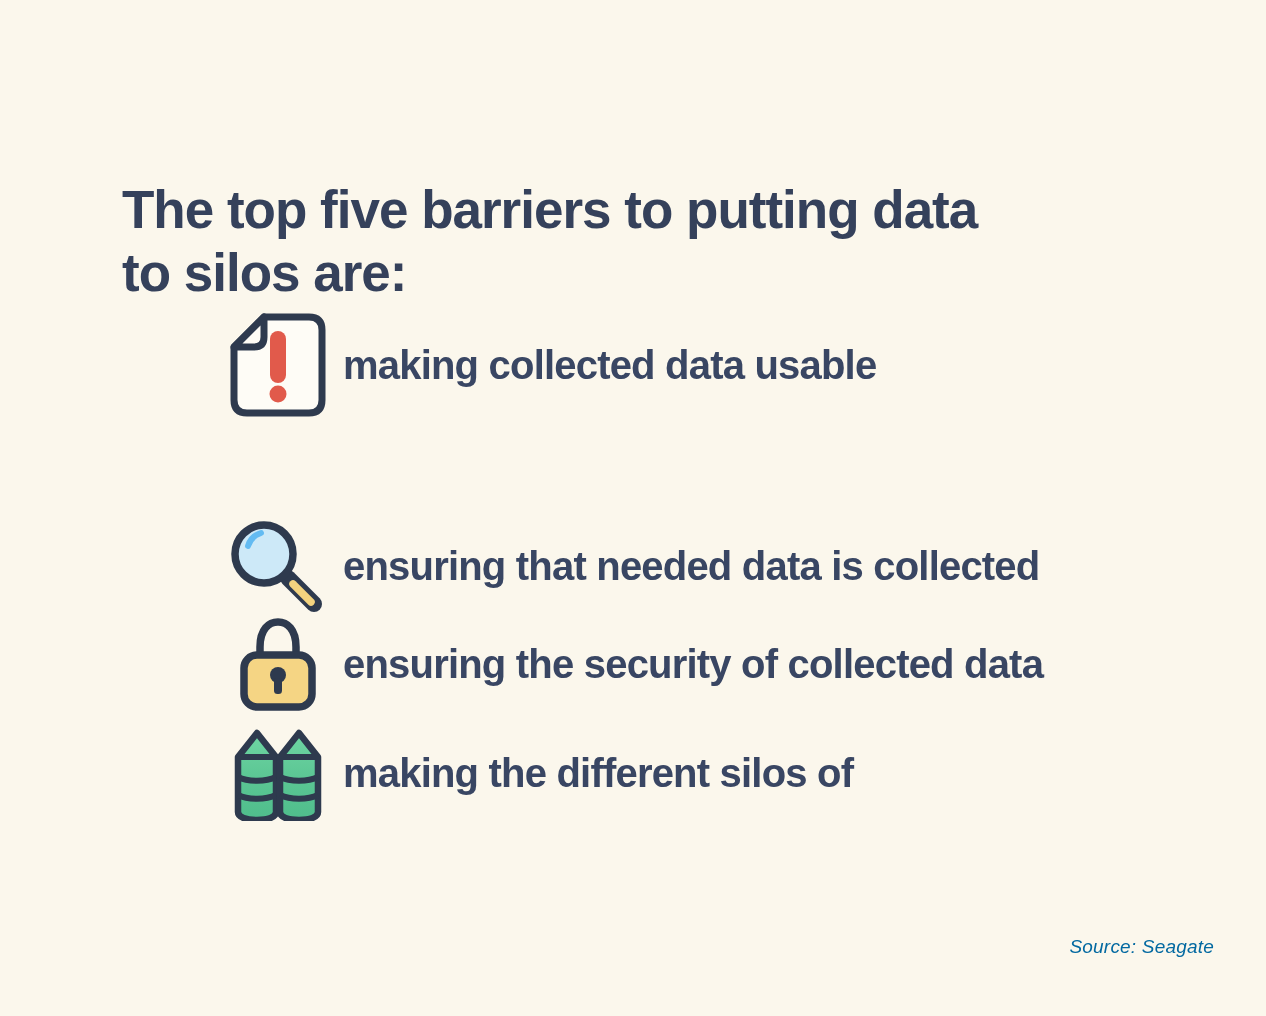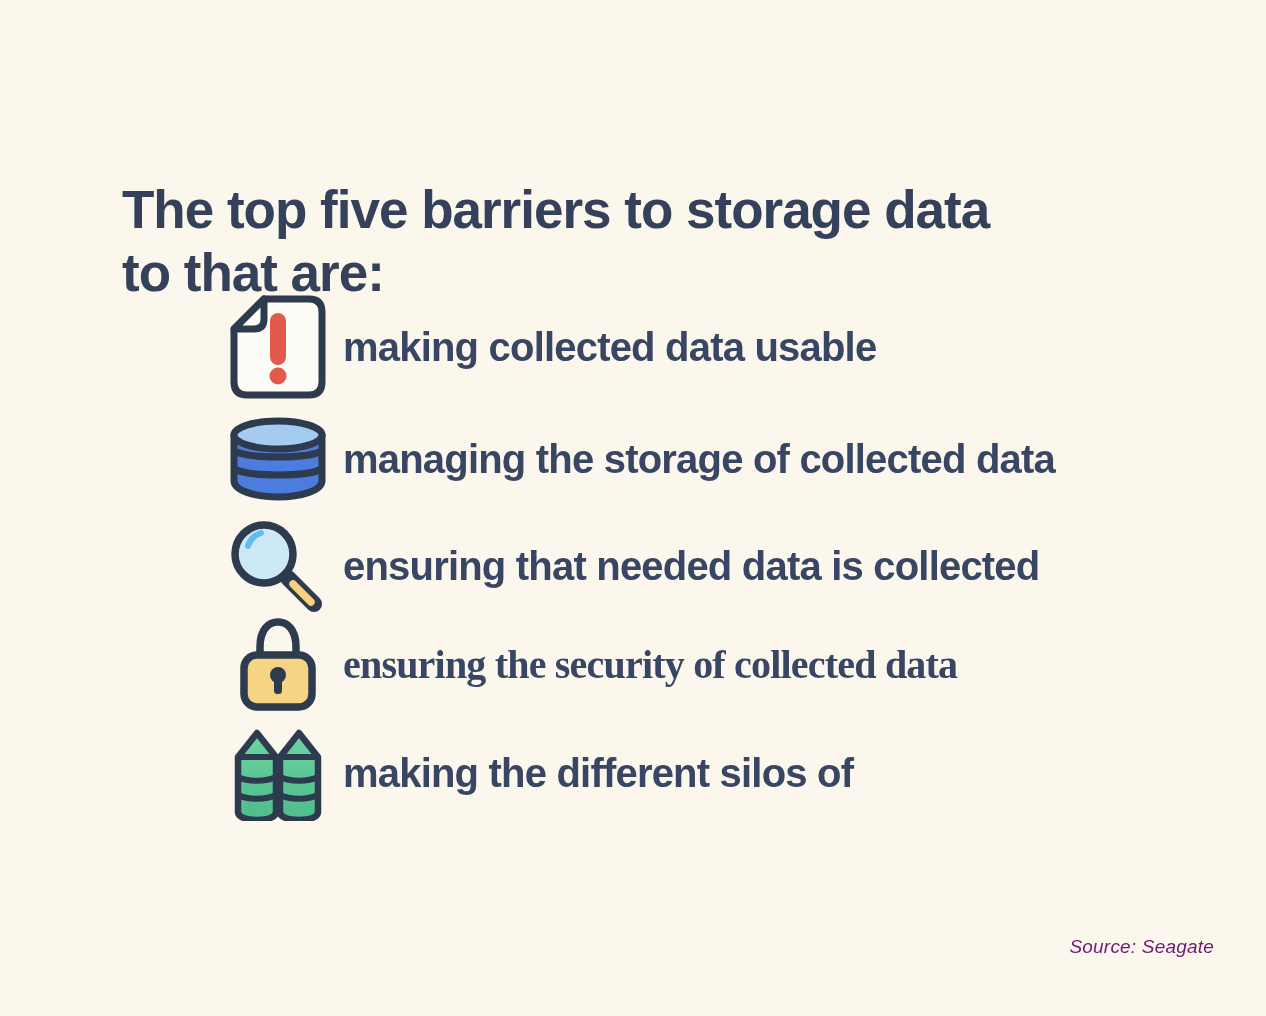--- a/index.html
+++ b/index.html
@@ -38,74 +38,61 @@
   .label {
     font-size: 40px;
     font-weight: 700;
     color: #394663;
     letter-spacing: -0.8px;
     line-height: 49px;
     white-space: nowrap;
   }
   .label .lline { display: block; }
 
-  .row-1 { top: 293px; height: 108px; text-align: right; }
+  .row-1 { top: 311px; height: 108px; text-align: right; }
   .row-2 { top: 414px; height: 90px; }
   .row-3 { top: 518px; height: 96px; text-align: center; }
-  .row-4 { top: 616px; height: 96px; font-family: Liberation Serif, serif; }
+  .row-4 { top: 616px; height: 96px; }
   .row-5 { top: 723px; height: 100px; justify-content: flex-end; }
 
   .source {
     position: absolute;
     right: 52px; top: 936px;
     font-size: 19px;
     font-style: italic;
     font-weight: 500;
-    color: #701a75;
+    color: #0369a1;
     letter-spacing: 0.2px;
   }
   svg { display: block; }
 </style>
 </head>
 <body>
 
 <div class="canvas">
 
   <h1 class="title">
-    <span class="tline">The top five barriers to storage data</span>
-    <span class="tline">to that are:</span>
+    <span class="tline">The top five barriers to putting data</span>
+    <span class="tline">to silos are:</span>
   </h1>
 
   <div class="row row-1">
     <span class="icon-cell">
       <svg width="100" height="106" viewBox="0 0 100 106" aria-hidden="true">
         <path d="M 36 5 H 81 Q 94 5 94 18 V 88 Q 94 101 81 101 H 19 Q 6 101 6 88 V 35 Z" fill="#FEFCF6" stroke="#2E3A4E" stroke-width="7" stroke-linejoin="round"></path>
         <path d="M 36 5 V 25 Q 36 35 26 35 H 6 Z" fill="#FEFCF6" stroke="#2E3A4E" stroke-width="7" stroke-linejoin="round"></path>
         <line x1="50" y1="27" x2="50" y2="63" stroke="#E15A4B" stroke-width="16" stroke-linecap="round"></line>
         <circle cx="50" cy="82" r="8.5" fill="#E15A4B"></circle>
       </svg>
     </span>
     <span class="label">
       <span class="lline">making collected data usable</span>
     </span>
   </div>
 
-  <div class="row row-2">
-    <span class="icon-cell">
-      <svg width="96" height="84" viewBox="0 0 96 84" aria-hidden="true">
-        <path d="M 4 18 L 4 64 C 4 73 24 80 48 80 C 72 80 92 73 92 64 L 92 18 Z" fill="#4C7CDD" stroke="#2E3A4E" stroke-width="7" stroke-linejoin="round"></path>
-        <path d="M 4 34 C 20 42 76 42 92 34" fill="none" stroke="#2E3A4E" stroke-width="7"></path>
-        <path d="M 4 52 C 20 60 76 60 92 52" fill="none" stroke="#2E3A4E" stroke-width="7"></path>
-        <ellipse cx="48" cy="18" rx="44" ry="14" fill="#A6CBF1" stroke="#2E3A4E" stroke-width="7"></ellipse>
-      </svg>
-    </span>
-    <span class="label">
-      <span class="lline">managing the storage of collected data</span>
-    </span>
-  </div>
 
   <div class="row row-3">
     <span class="icon-cell">
       <svg width="96" height="96" viewBox="0 0 96 96" aria-hidden="true">
         <line x1="58" y1="60" x2="84" y2="86" stroke="#2E3A4E" stroke-width="16" stroke-linecap="round"></line>
         <line x1="63" y1="66" x2="81" y2="84" stroke="#F3D37F" stroke-width="7.5" stroke-linecap="round"></line>
         <circle cx="34" cy="36" r="29" fill="#CDE9F8" stroke="#2E3A4E" stroke-width="7.5"></circle>
         <path d="M 18 28 Q 21 18 31 15" fill="none" stroke="#63BBF2" stroke-width="6" stroke-linecap="round"></path>
       </svg>
     </span>

